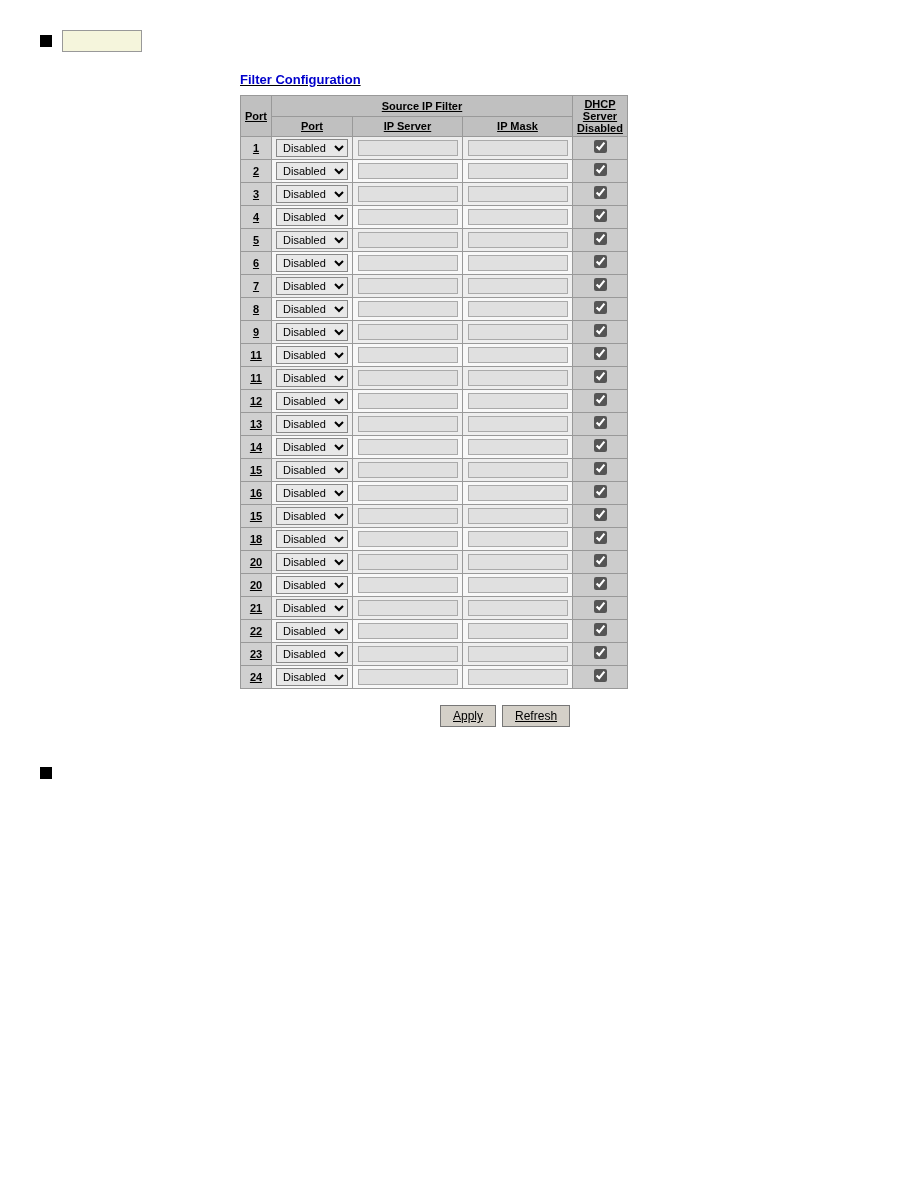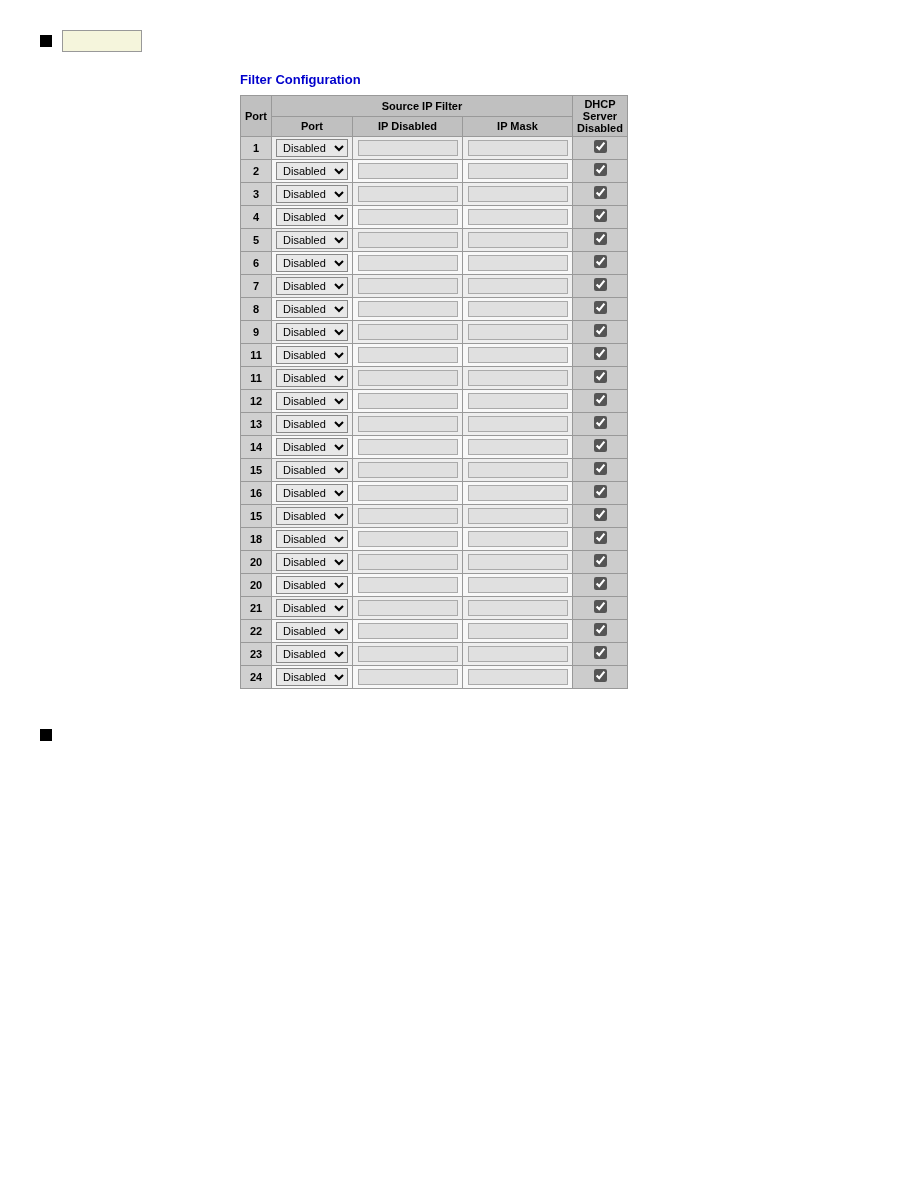--- a/index.html
+++ b/index.html
@@ -35,20 +35,21 @@
       width: 80px;
       height: 22px;
       border: 1px solid #999;
       background: #f5f5dc;
       padding: 2px 4px;
       font-size: 12px;
     }
 
     .filter-config-section {
       margin-left: 200px;
+      text-decoration: underline;
     }
 
     .section-title {
       color: #0000cc;
       font-size: 13px;
       font-weight: bold;
       margin-bottom: 8px;
     }
 
     .config-table {
@@ -172,21 +173,21 @@
       <thead>
         <tr>
           <th rowspan="2" class="port-cell">Port</th>
           <th colspan="3">Source IP Filter</th>
           <th rowspan="2" style="width:55px; background:#c0c0c0;">
             <span>DHCP Server Disabled</span>
           </th>
         </tr>
         <tr>
           <th style="width:80px;">Port</th>
-          <th style="width:110px;">IP Disabled</th>
+          <th style="width:110px;">IP Server</th>
           <th style="width:110px;">IP Mask</th>
         </tr>
       </thead>
       <tbody id="table-body">
       <tr class="body-row">
             <td class="port-cell">1</td>
             <td><select class="mode-select"><option value="Disabled">Disabled</option><option value="Enabled">Enabled</option></select></td>
             <td><input type="text" class="ip-input" style=""></td>
             <td><input type="text" class="ip-input" style=""></td>
             <td class="dhcp-cell"><input type="checkbox" class="dhcp-checkbox" checked="" style=""></td>
@@ -348,19 +349,23 @@
           <tr class="body-row">
             <td class="port-cell">24</td>
             <td><select class="mode-select"><option value="Disabled">Disabled</option><option value="Enabled">Enabled</option></select></td>
             <td><input type="text" class="ip-input" style=""></td>
             <td><input type="text" class="ip-input" style=""></td>
             <td class="dhcp-cell"><input type="checkbox" class="dhcp-checkbox" checked="" style=""></td>
           </tr>
         </tbody>
     </table>
 
+    <div class="buttons-row">
+      <button class="btn">Apply</button>
+      <button class="btn">Refresh</button>
+    </div>
   </div>
 
   <div class="bottom-section">
     <div class="bottom-black-square"></div>
   </div>
 
 </div>
 
 </body></html>

